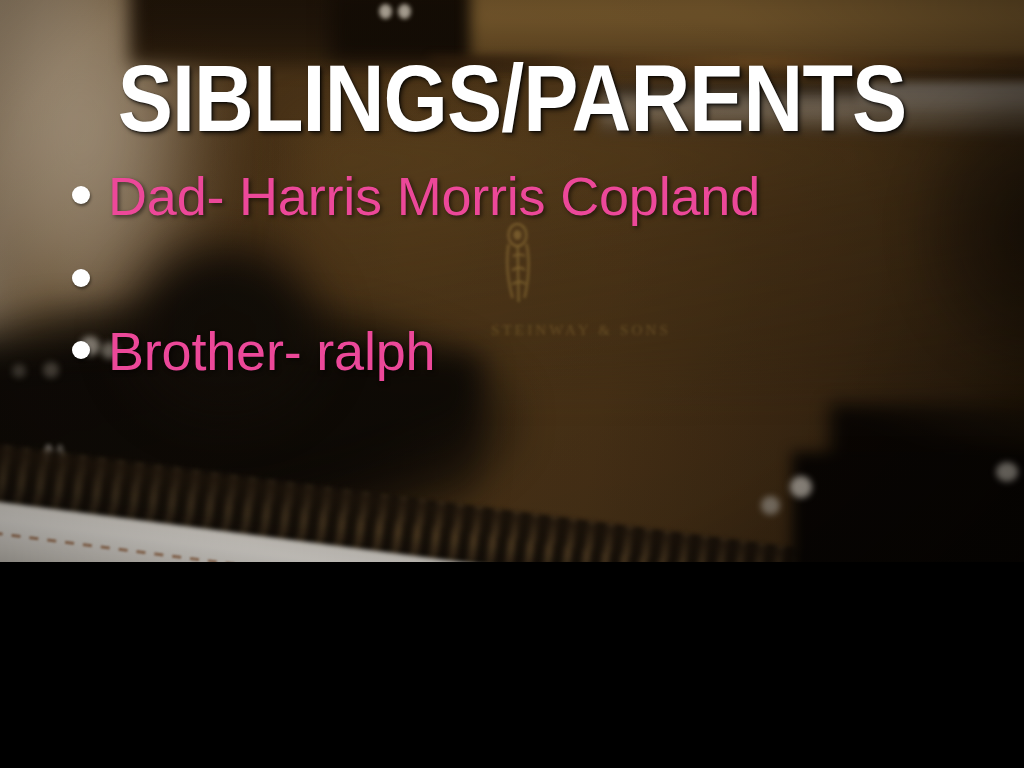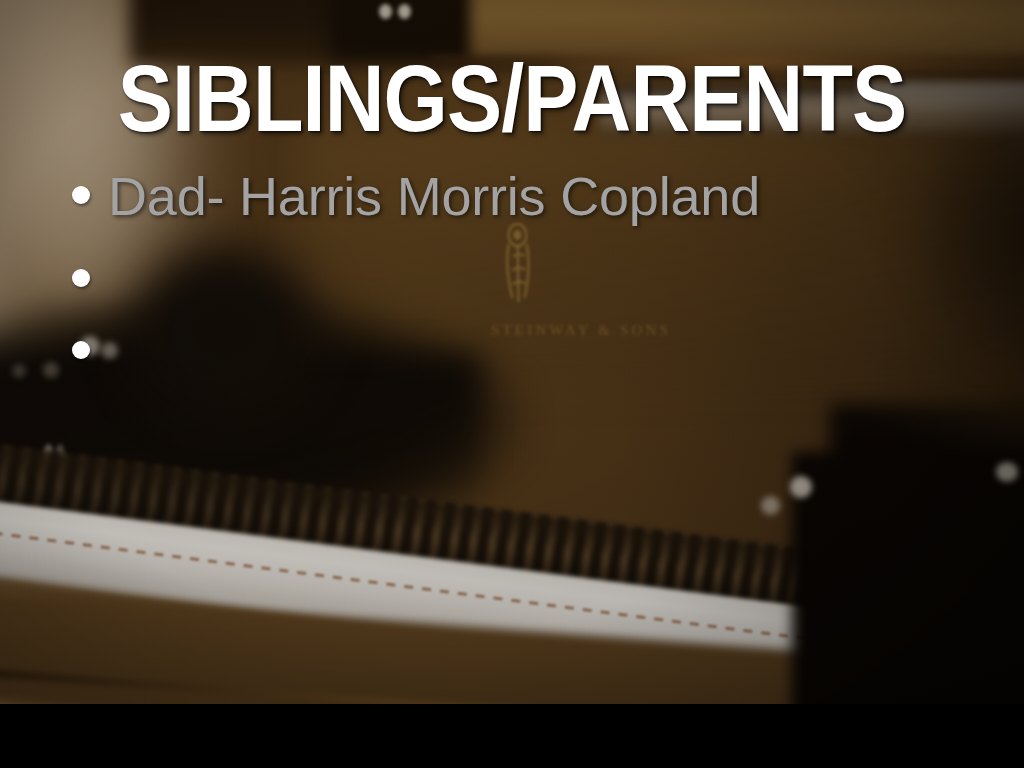--- a/index.html
+++ b/index.html
@@ -8,21 +8,21 @@
     padding: 0;
     background: #000;
   }
   body {
     font-family: "Liberation Sans", sans-serif;
   }
 
   #slide {
     position: relative;
     width: 1024px;
-    height: 704px;
+    height: 562px;
     overflow: hidden;
     background: #3a2616;
   }
 
   
   .bg { position: absolute; inset: 0; overflow: hidden; }
 
   
   .bg-base {
     position: absolute; inset: 0;
@@ -353,21 +353,21 @@
   .bullet-dot {
     flex: 0 0 auto;
     width: 18px;
     height: 18px;
     border-radius: 50%;
     background: #ffffff;
     margin: 22px 18px 0 14px;
     box-shadow: 1px 2px 3px rgba(0,0,0,0.45);
   }
   .bullet-text {
-    color: #a3a3a3;
+    color: #ec4899;
     font-family: "Liberation Sans", sans-serif;
     font-weight: 400;
     font-size: 54px;
     line-height: 1.20;
     letter-spacing: -0.2px;
     text-shadow: 2px 2px 4px rgba(0,0,0,0.55);
     max-width: 790px;
   }
 </style>
 </head>
@@ -447,17 +447,18 @@
     <ul class="bullets">
       <li class="bullet-item">
         <span class="bullet-dot"></span>
         <span class="bullet-text">Dad- Harris Morris Copland</span>
       </li>
       <li class="bullet-item">
         <span class="bullet-dot"></span>
       </li>
       <li class="bullet-item">
         <span class="bullet-dot"></span>
+        <span class="bullet-text">Brother- ralph</span>
       </li>
     </ul>
 
   </div>
 </div>
 
 </body></html>

